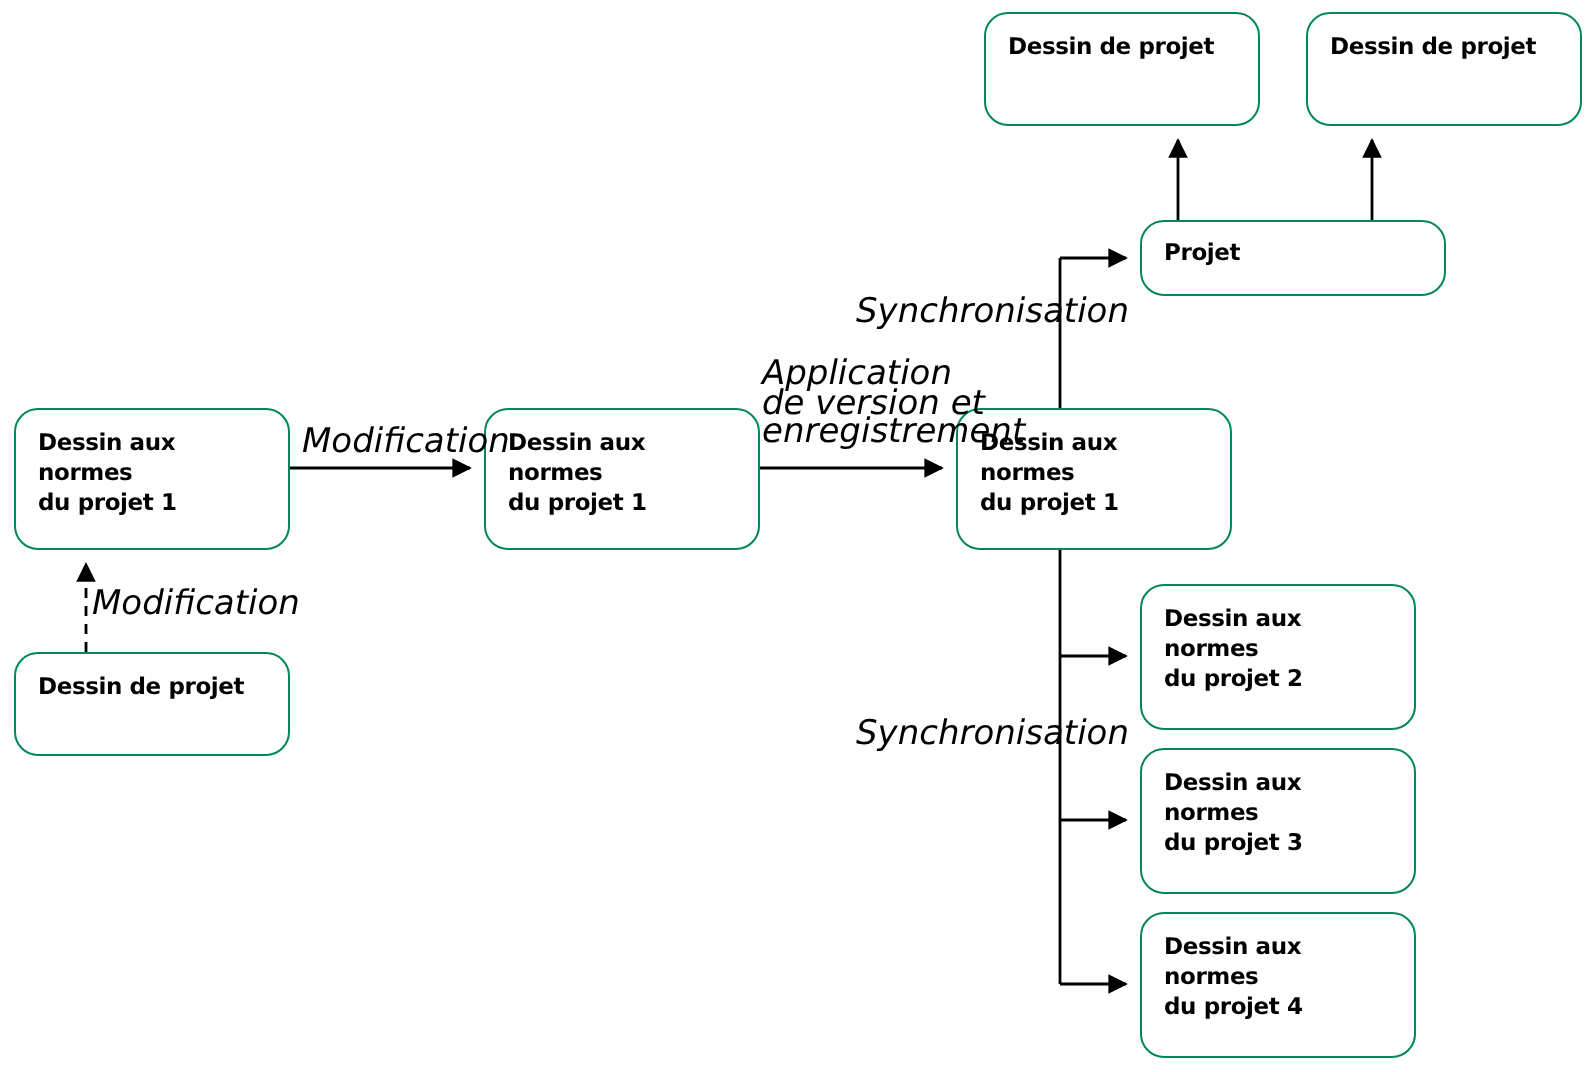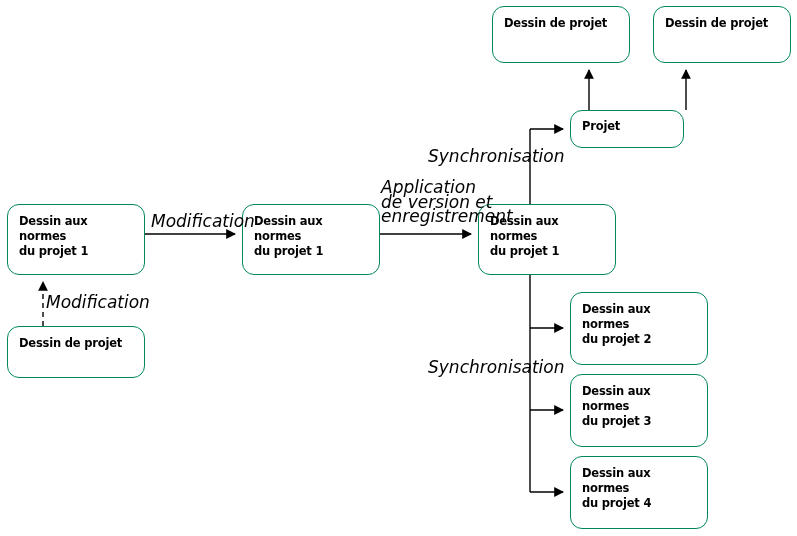--- a/index.html
+++ b/index.html
@@ -99,21 +99,21 @@
   </svg>
 
   <div class="node" style="left:492px; top:6px; width:138px; height:57px;">
     <div class="label">Dessin de projet</div>
   </div>
 
   <div class="node" style="left:653px; top:6px; width:138px; height:57px;">
     <div class="label">Dessin de projet</div>
   </div>
 
-  <div class="node" style="left:570px; top:110px; width:114px; height:38px; padding-top:8px;">
+  <div class="node" style="left:570px; top:110px; width:153px; height:38px; padding-top:8px;">
     <div class="label">Projet</div>
   </div>
 
   <div class="node" style="left:7px; top:204px; width:138px; height:71px;">
     <div class="label">Dessin aux normes
 du projet 1</div>
   </div>
 
   <div class="node" style="left:242px; top:204px; width:138px; height:71px;">
     <div class="label">Dessin aux normes

